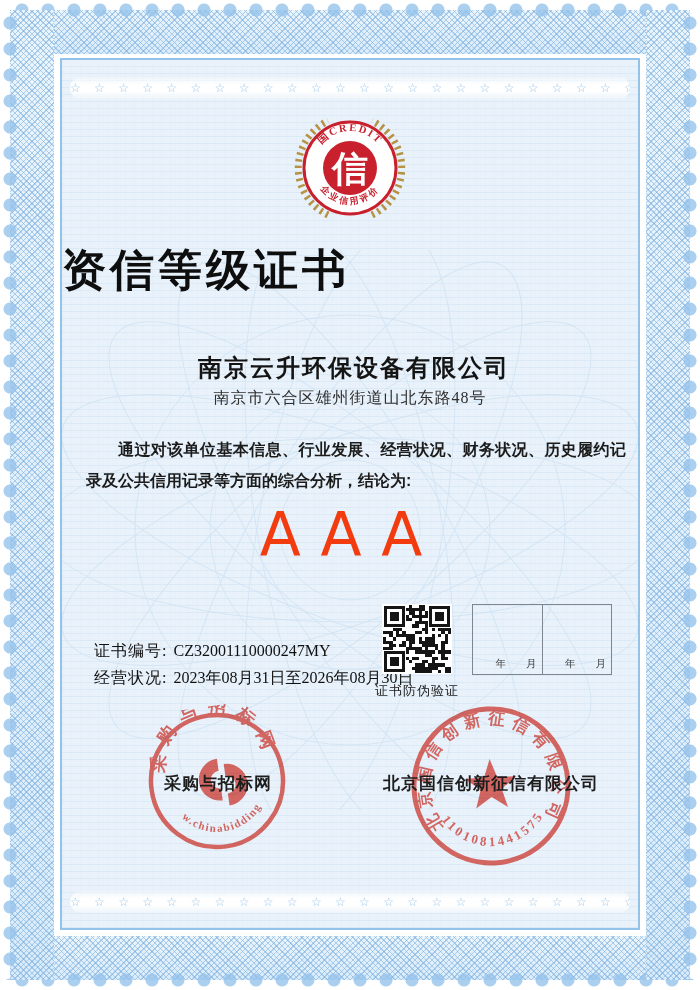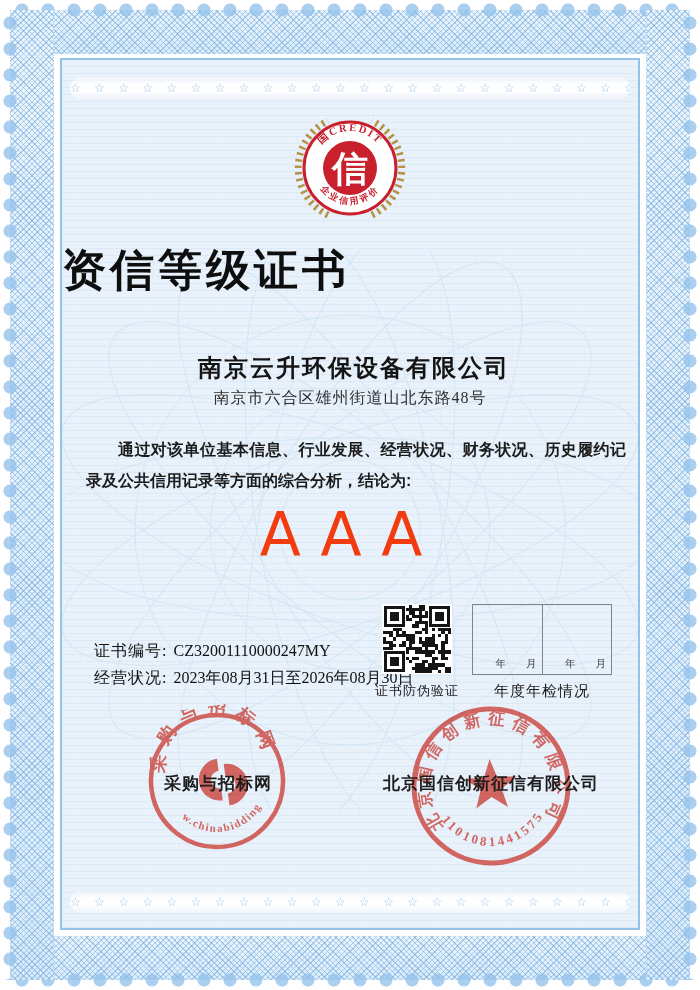--- a/index.html
+++ b/index.html
@@ -631,21 +631,20 @@
           <span>月</span>
         </div>
       </div>
       <div class="insp-cell">
         <div class="insp-ym">
           <span>年</span>
           <span>月</span>
         </div>
       </div>
     </div>
-    <div class="insp-caption">年度年检情况</div>
 
     <div class="printed-name left">采购与招标网</div>
     <div class="printed-name right">北京国信创新征信有限公司</div>
 
     <svg class="stamp left" width="150" height="150" viewBox="0 0 150 150">
       <defs>
         <path id="lsTop" d="M 25.8,66.3 A 50,50 0 1 1 124.2,66.3"></path>
         <path id="lsBot" d="M 36,107.8 A 51,51 0 0 0 114,107.8"></path>
       </defs>
       <circle cx="75" cy="75" r="66" class="stamp-ink" stroke-width="4.5"></circle>

